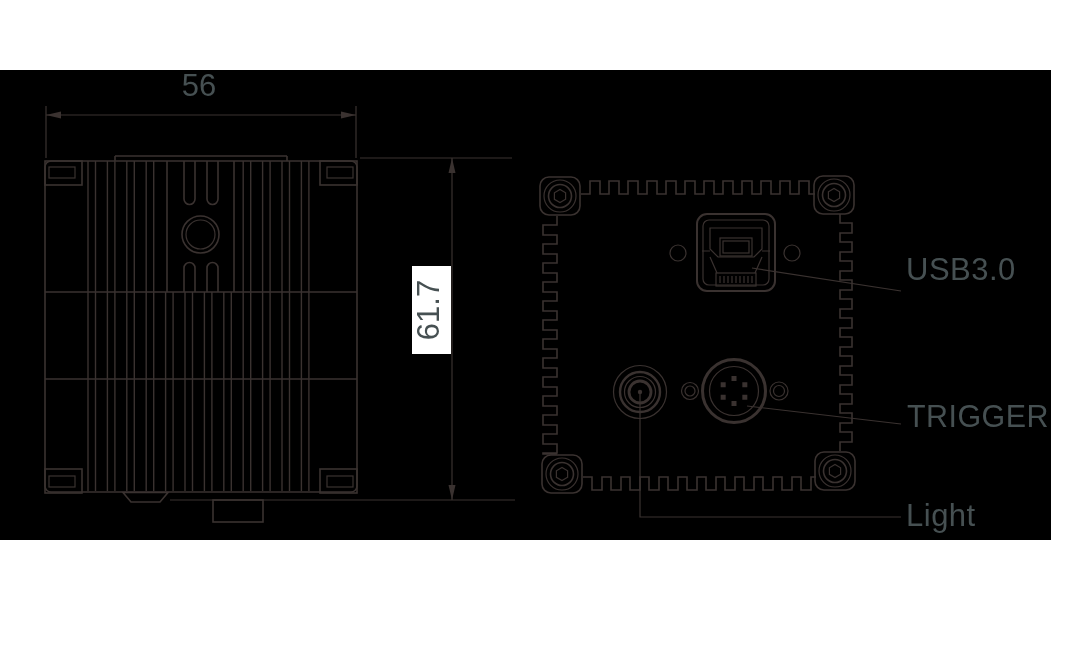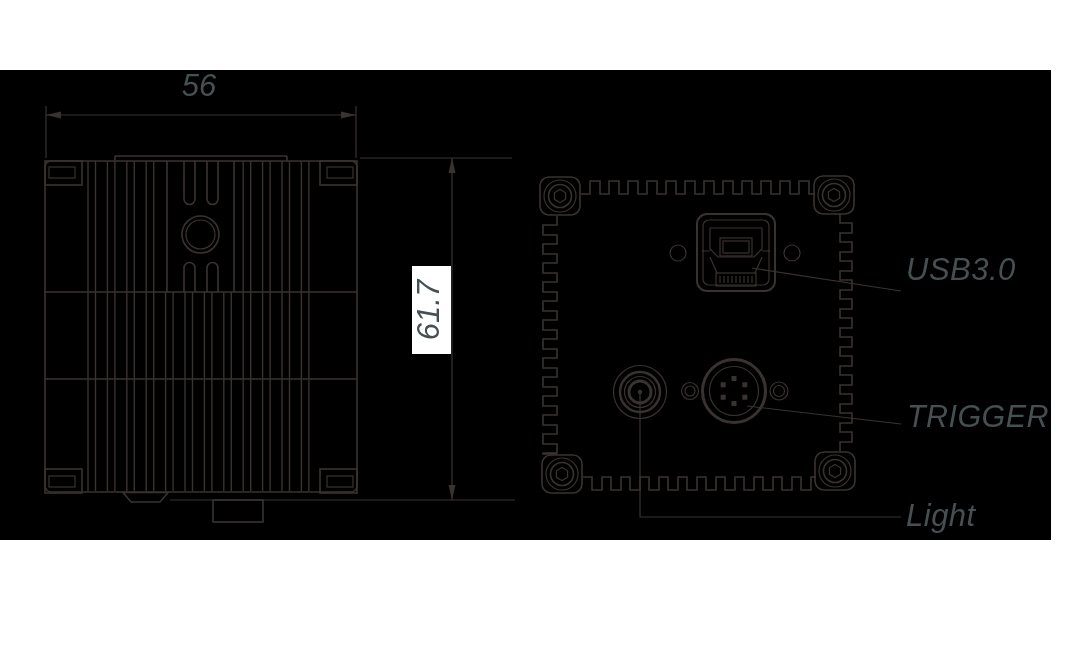--- a/index.html
+++ b/index.html
@@ -1,20 +1,20 @@
 <!DOCTYPE html>
 <html style="--background: #ffffff; --panel: #000000; --line: #3a3230; --text: #465052; --dim-label-box: #ffffff;"><head>
 <meta charset="utf-8">
 <style>
   :root{
     --background:#ffffff; --panel:#000000; --line:#3a3230; --text:#465052; --dim-label-box:#ffffff;
   }
   html,body{margin:0;padding:0;background:var(--background);}
   .stage{position:relative;width:1087px;height:540px;background:var(--background);overflow:hidden;
-         font-family:"Liberation Sans", sans-serif;font-style:italic;}
+         font-family:"Liberation Sans", sans-serif;}
   svg{display:block}
   .panel{fill:var(--panel);}
   .ln{fill:none;stroke:var(--line);stroke-width:1.6px;}
   .thin{stroke-width:1.2px;}
   .thick{stroke-width:2.8px;}
   .fin{stroke-width:1.4px;}
   .dim{stroke-width:1.2px;}
   .arrow{fill:var(--line);stroke:none;}
   .lbl{fill:var(--text);font-size:31px;letter-spacing:0.5px;}
   .dimtxt{fill:var(--text);font-size:31px;}

